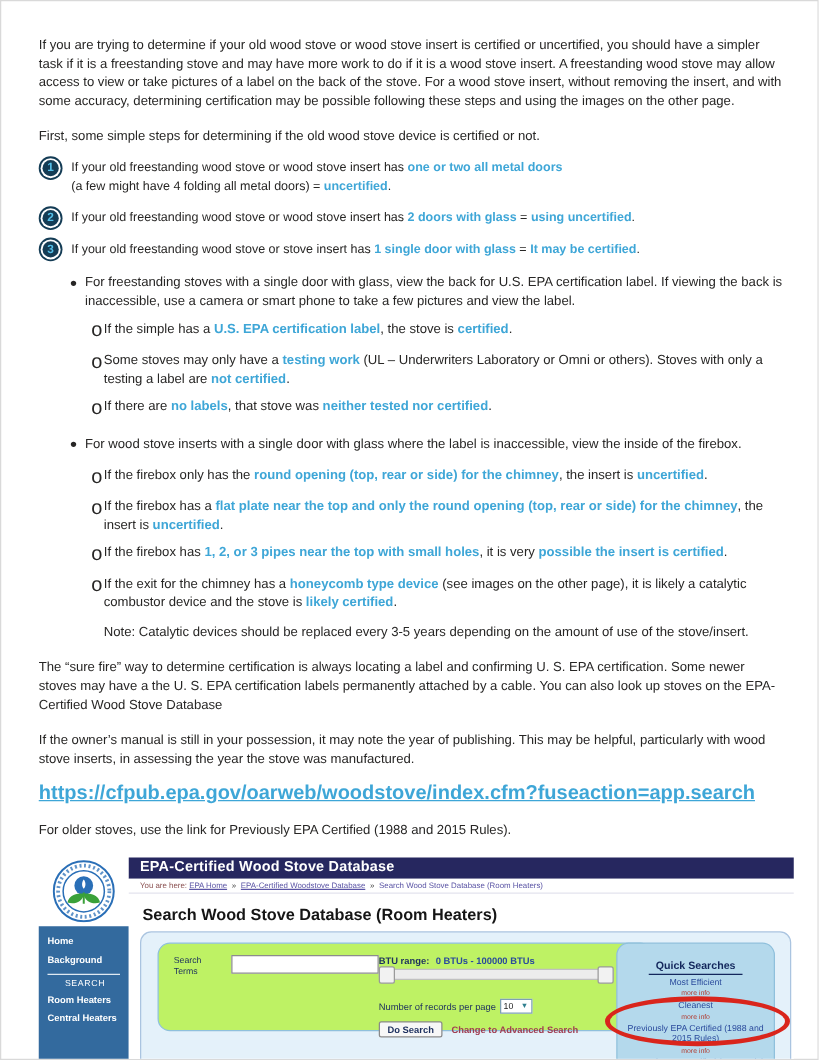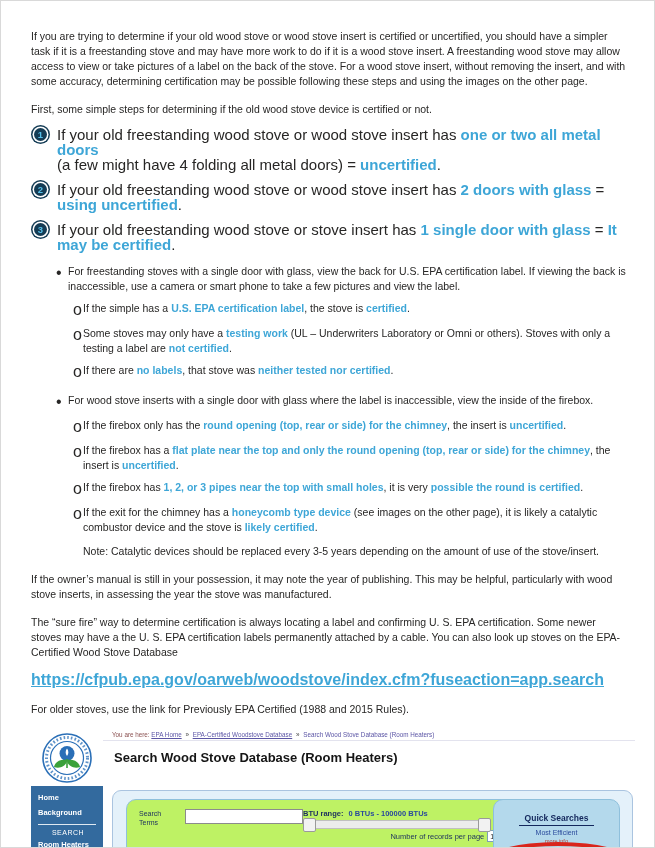--- a/index.html
+++ b/index.html
@@ -21,21 +21,21 @@
   
   .step{display:flex;margin-top:10px;align-items:flex-start;}
   .badge{
     width:13px;height:13px;border-radius:50%;
     background:#143c55;color:#55bfe8;
     font-size:9.5px;font-weight:700;
     display:inline-flex;align-items:center;justify-content:center;
     box-shadow:0 0 0 1.5px #fff,0 0 0 3px #143c55;
     margin:1px 10px 0 3px;flex:0 0 auto;
   }
-  .step-text{flex:1;font-size:15px;line-height:15px;}
+  .step-text{flex:1;font-size:10px;line-height:15px;}
   
   .bullet{display:flex;margin-top:12px;padding-left:25px;}
   .bullet .marker{width:12px;flex:0 0 auto;}
   .bullet-text{flex:1;font-size:10.5px;line-height:15px;}
   .sub{display:flex;margin-top:7px;padding-left:42px;}
   .sub .marker{width:10px;flex:0 0 auto;}
   .note-line{margin-top:9px;margin-left:52px;font-size:10.5px;line-height:15px;}
   .doc-link{display:inline-block;color:#3ea6d7;font-weight:700;text-decoration:underline;font-size:16px;line-height:15px;margin-top:12px;}
   
   .shot{margin-top:12px;width:604px;height:191px;display:flex;position:relative;background:#fff;}
@@ -72,21 +72,21 @@
   .form-left{width:164px;display:flex;align-items:flex-start;}
   .form-label{font-size:7px;color:#1c2f5e;line-height:1.25;margin-right:4px;margin-top:1px;}
   .search-input{width:116px;height:13px;border:1px solid #8c8c8c;background:#fff;font-size:8px;padding:0 2px;}
   .form-right{flex:1;}
   .btu-row{font-size:7.5px;color:#1c2f5e;font-weight:700;}
   .btu-value{color:#2a4a9c;margin-left:3px;}
   .slider{position:relative;width:186px;height:7px;background:#ececec;border:1px solid #c0c0c0;margin-top:2px;border-radius:2px;}
   .slider-handle{position:absolute;top:-3px;width:11px;height:12px;background:#f2f2f2;border:1px solid #9a9a9a;border-radius:2px;}
   .slider-handle.left{left:-1px;}
   .slider-handle.right{right:-1px;}
-  .records-row{font-size:7.5px;color:#1c2f5e;margin-top:1px;display:flex;align-items:center;justify-content:flex-end;}
+  .records-row{font-size:7.5px;color:#1c2f5e;margin-top:15px;display:flex;align-items:center;}
   .select-box{margin-left:3px;border:1px solid #7ea0b4;background:#fff;font-size:7px;color:#222;padding:0 2px;display:inline-flex;align-items:center;height:10px;}
   .select-box .chev{color:#2f7f8f;font-size:6px;margin-left:6px;}
   .actions-row{margin-top:6px;display:flex;align-items:center;}
   .do-search-btn{font-family:"Liberation Sans",sans-serif;font-size:7.5px;color:#1c2f5e;background:#f7f7f7;border:1px solid #8a8a8a;border-radius:2px;padding:1px 6px;font-weight:bold;}
   .adv-link{font-size:7.5px;color:#a03d52;font-weight:700;margin-left:7px;text-decoration:none;}
   .quick-panel{
     position:absolute;right:12px;top:8px;width:127px;height:110px;
     background:#b4d9ec;border:1px solid #8fc0dc;border-radius:10px;
     text-align:center;padding-top:7px;box-sizing:border-box;
   }
@@ -147,32 +147,32 @@
   <div class="sub">
     <span class="marker">o</span>
     <span class="bullet-text"><span>If the firebox only has the </span><span class="hl">round opening (top, rear or side) for the chimney</span><span>, the insert is </span><span class="hl">uncertified</span><span>.</span></span>
   </div>
   <div class="sub">
     <span class="marker">o</span>
     <span class="bullet-text"><span>If the firebox has a </span><span class="hl">flat plate near the top and only the round opening (top, rear or side) for the chimney</span><span>, the insert is </span><span class="hl">uncertified</span><span>.</span></span>
   </div>
   <div class="sub">
     <span class="marker">o</span>
-    <span class="bullet-text"><span>If the firebox has </span><span class="hl">1, 2, or 3 pipes near the top with small holes</span><span>, it is very </span><span class="hl">possible the round is certified</span><span>.</span></span>
+    <span class="bullet-text"><span>If the firebox has </span><span class="hl">1, 2, or 3 pipes near the top with small holes</span><span>, it is very </span><span class="hl">possible the insert is certified</span><span>.</span></span>
   </div>
   <div class="sub">
     <span class="marker">o</span>
     <span class="bullet-text"><span>If the exit for the chimney has a </span><span class="hl">honeycomb type device</span><span> (see images on the other page), it is likely a catalytic combustor device and the stove is </span><span class="hl">likely certified</span><span>.</span></span>
   </div>
 
   <div class="note-line">Note: Catalytic devices should be replaced every 3-5 years depending on the amount of use of the stove/insert.</div>
 
+  <p class="body-text para">The “sure fire” way to determine certification is always locating a label and confirming U. S. EPA certification.  Some newer stoves may have a the U. S. EPA certification labels permanently attached by a cable. You can also look up stoves on the EPA-Certified Wood Stove Database</p>
+
   <p class="body-text para">If the owner’s manual is still in your possession, it may note the year of publishing.  This may be helpful, particularly with wood stove inserts, in assessing the year the stove was manufactured.</p>
-
-  <p class="body-text para">The “sure fire” way to determine certification is always locating a label and confirming U. S. EPA certification.  Some newer stoves may have a the U. S. EPA certification labels permanently attached by a cable. You can also look up stoves on the EPA-Certified Wood Stove Database</p>
   <a class="doc-link" href="#">https://cfpub.epa.gov/oarweb/woodstove/index.cfm?fuseaction=app.search</a>
 
   <p class="body-text para">For older stoves, use the link for Previously EPA Certified (1988 and 2015 Rules).</p>
 
   
   <div class="shot">
     <div class="shot-side">
       <div class="logo-box">
         <svg width="50" height="50" viewBox="0 0 50 50">
           <circle cx="25" cy="25" r="24" fill="#ffffff" stroke="#2a6fb7" stroke-width="1.6"></circle>
@@ -189,20 +189,21 @@
         <a class="side-link" href="#">Home</a>
         <a class="side-link" href="#">Background</a>
         <hr class="side-div">
         <div class="side-search">SEARCH</div>
         <a class="side-link" href="#">Room Heaters</a>
         <a class="side-link" href="#">Central Heaters</a>
       </div>
     </div>
 
     <div class="shot-main">
+      <div class="shot-header">EPA-Certified Wood Stove Database</div>
       <div class="shot-breadcrumb">
         <span>You are here:</span>
         <a class="bc-link" href="#">EPA Home</a>
         <span class="bc-sep">»</span>
         <a class="bc-link" href="#">EPA-Certified Woodstove Database</a>
         <span class="bc-sep">»</span>
         <span class="bc-current">Search Wood Stove Database (Room Heaters)</span>
       </div>
       <div class="shot-heading">Search Wood Stove Database (Room Heaters)</div>
 

